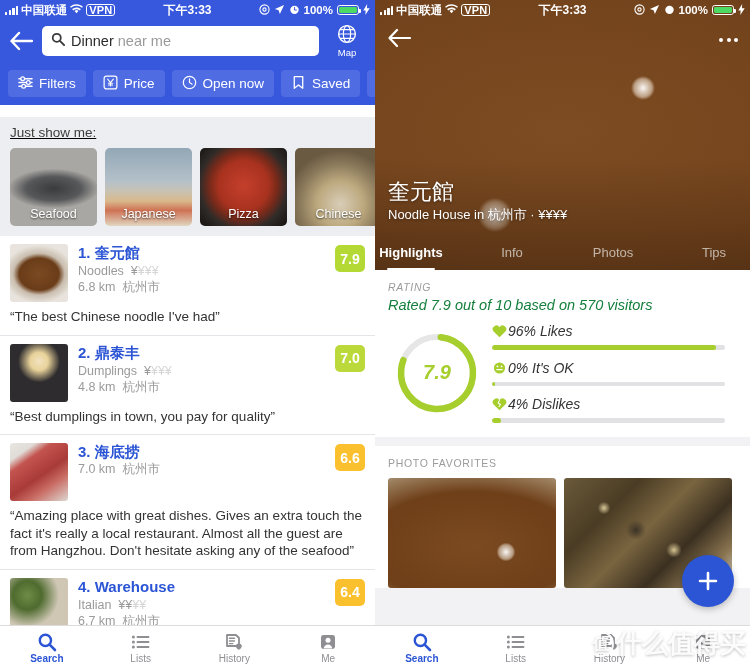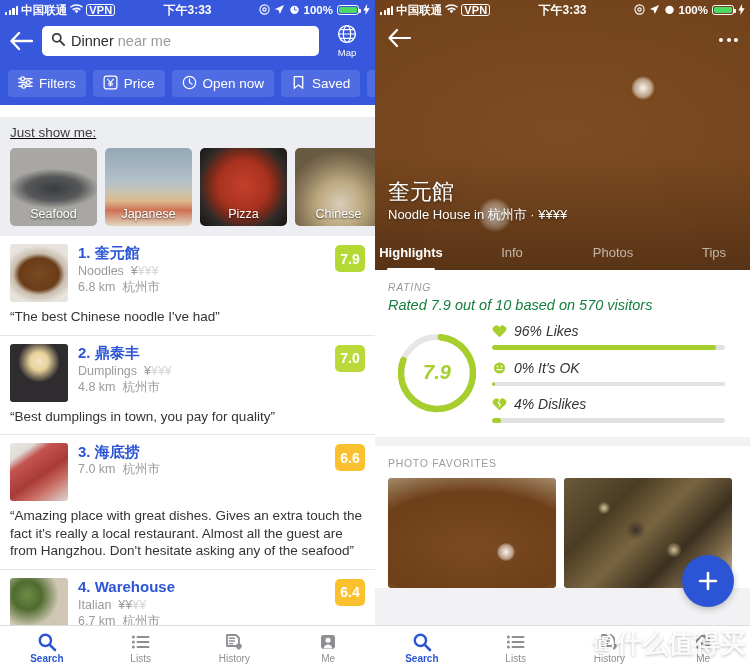--- a/index.html
+++ b/index.html
@@ -118,21 +118,21 @@
   .rating-card { padding: 11px 13px 14px 13px; font-style: italic; }
   .rated-line { font-size: 14.5px; color: #15803d; margin-top: 4px; }
   .rating-row { display: flex; align-items: center; margin-top: 10px; gap: 6px; }
   .ring-wrap { width: 98px; flex: 0 0 98px; display: flex; justify-content: center; }
   .ring { position: relative; width: 84px; height: 84px; }
   .ring .val { position: absolute; inset: 0; display: flex; align-items: center;
     justify-content: center; font-size: 20px; color: #a6ce2c; font-weight: bold; }
   .bars { flex: 1; padding-right: 12px; }
   .bar-item { margin-bottom: 10px; }
   .bar-item:last-child { margin-bottom: 0; }
-  .bar-head { display: flex; align-items: center; gap: 7px; }
+  .bar-head { display: flex; align-items: center; gap: 1px; }
   .bar-head .lbl { font-size: 14px; color: #333; }
   .bar-track { height: 4.5px; border-radius: 3px; background: #e2e2e4; margin-top: 6px;
     position: relative; overflow: hidden; }
   .bar-fill { position: absolute; left: 0; top: 0; bottom: 0; border-radius: 3px;
     background: #a6ce2c; }
 
   .photos-card { margin-top: 9px; padding: 11px 13px 0 13px; background: #fff; }
   .photo-row { display: flex; gap: 8px; margin-top: 9px; }
   .photo { width: 168px; height: 110px; flex: 0 0 168px; border-radius: 3px;
     overflow: hidden; position: relative; }

